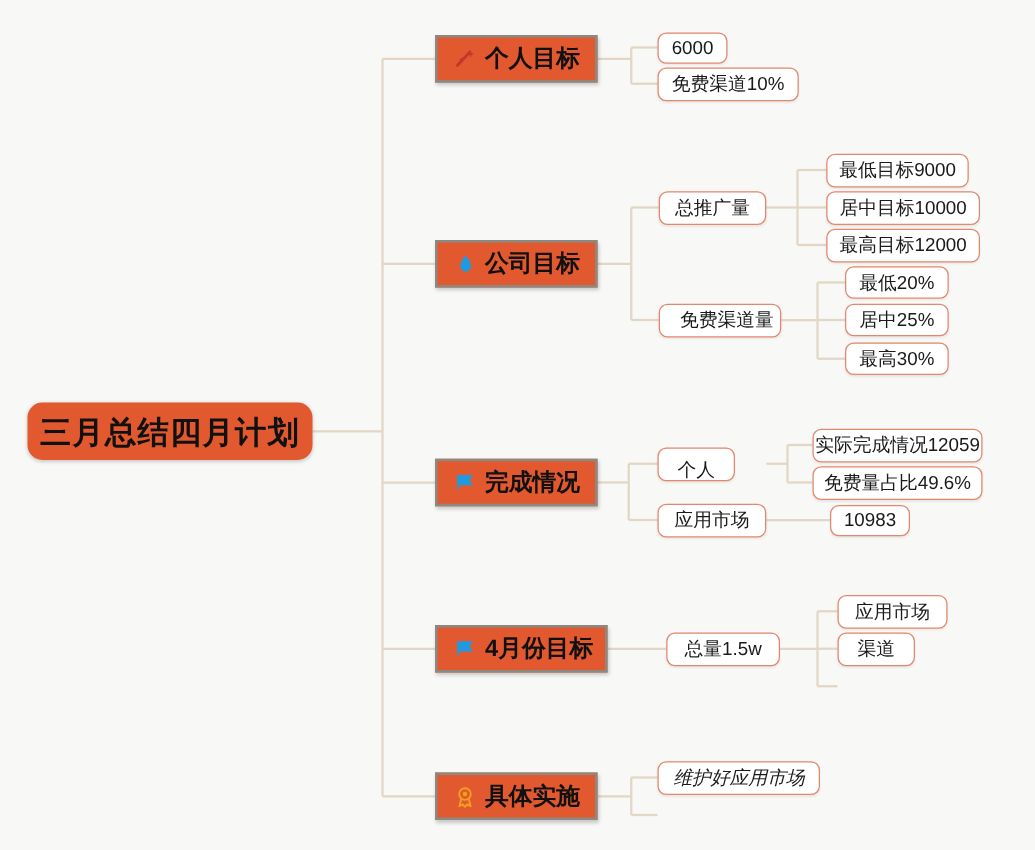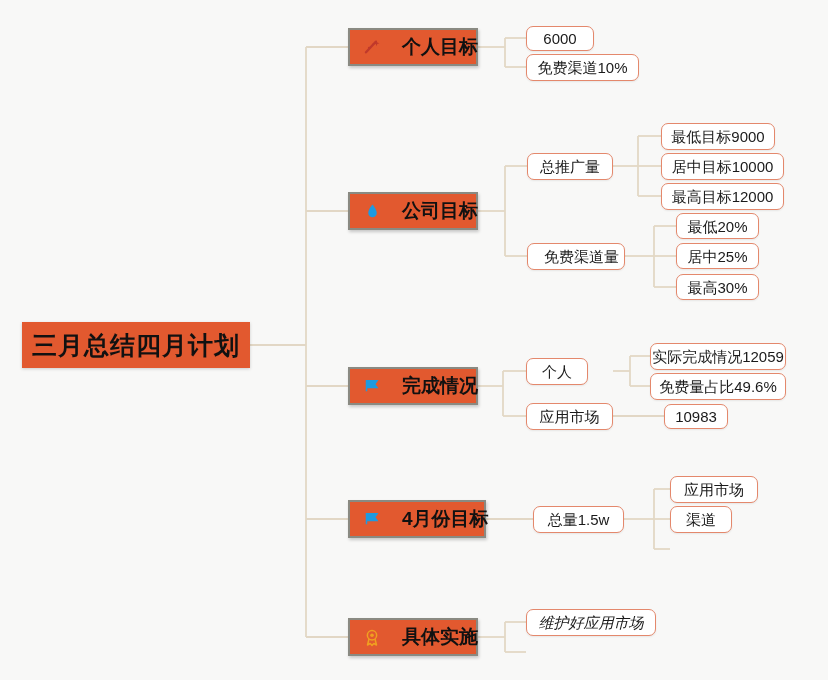--- a/index.html
+++ b/index.html
@@ -29,21 +29,21 @@
   }
 
   
   .root-node {
     position: absolute;
     left: 22px;
     top: 322px;
     width: 228px;
     height: 46px;
     background: #e2592f;
-    border-radius: 0;
+    border-radius: 12px;
     display: flex;
     align-items: center;
     justify-content: center;
     box-shadow: 0 1px 3px rgba(0,0,0,0.18);
   }
   .root-label {
     font-size: 25px;
     font-weight: bold;
     color: #111111;
     letter-spacing: 1px;
@@ -60,21 +60,21 @@
     display: flex;
     align-items: center;
     padding: 0 12px;
     box-shadow: 1px 2px 3px rgba(0,0,0,0.20);
   }
   .l1-label {
     font-size: 19px;
     font-weight: bold;
     color: #111111;
     white-space: nowrap;
-    margin-left: 20px;
+    margin-left: 6px;
   }
   .l1-icon {
     width: 20px;
     height: 20px;
     display: inline-flex;
     align-items: center;
     justify-content: center;
     flex: 0 0 auto;
   }
 
@@ -174,21 +174,21 @@
       <svg width="18" height="18" viewBox="0 0 24 24">
         <path d="M4 19 L17 5" stroke="#c0392b" stroke-width="3.2" stroke-linecap="round" fill="none"></path>
         <circle cx="8" cy="13" r="1.5" fill="#c0392b"></circle>
         <circle cx="14" cy="8" r="1.2" fill="#c0392b"></circle>
         <path d="M18 3 L19 6 L22 7 L19 8 L18 11 L17 8 L14 7 L17 6 Z" fill="#c0392b"></path>
       </svg>
     </span>
     <span class="l1-label">个人目标</span>
   </div>
 
-  <div class="box" style="left:526px; top:26px; width:68px; height:25px;">
+  <div class="box" style="left:526px; top:26px; width:56px; height:25px;">
     <span class="box-label">6000</span>
   </div>
   <div class="box" style="left:526px; top:54px; width:113px; height:27px;">
     <span class="box-label">免费渠道10%</span>
   </div>
 
   <div class="l1-node" style="left:348px; top:192px; width:130px;">
     <span class="l1-icon">
       <svg width="17" height="19" viewBox="0 0 24 24">
         <path d="M12 2 C12 2 6 8.5 6 14 a6 6 0 0 0 12 0 C18 9 12 2 12 2 Z" fill="#1e9ae0"></path>
@@ -228,21 +228,21 @@
   <div class="l1-node" style="left:348px; top:367px; width:130px;">
     <span class="l1-icon">
       <svg width="19" height="18" viewBox="0 0 24 24">
         <path d="M4 4 L20 4 L16 9.5 L20 15 L4 15 Z" fill="#1e9ae0"></path>
         <rect x="3" y="4" width="2" height="15" fill="#1e9ae0"></rect>
       </svg>
     </span>
     <span class="l1-label">完成情况</span>
   </div>
 
-  <div class="box" style="left:526px; top:358px; width:62px; height:27px;">
+  <div class="box" style="left:526px; top:358px; width:62px; height:27px;align-items:flex-end;">
     <span class="box-label">个人</span>
   </div>
   <div class="box" style="left:526px; top:403px; width:87px; height:27px;">
     <span class="box-label">应用市场</span>
   </div>
 
   <div class="box" style="left:650px; top:343px; width:136px; height:27px;">
     <span class="box-label">实际完成情况12059</span>
   </div>
   <div class="box" style="left:650px; top:373px; width:136px; height:27px;">

